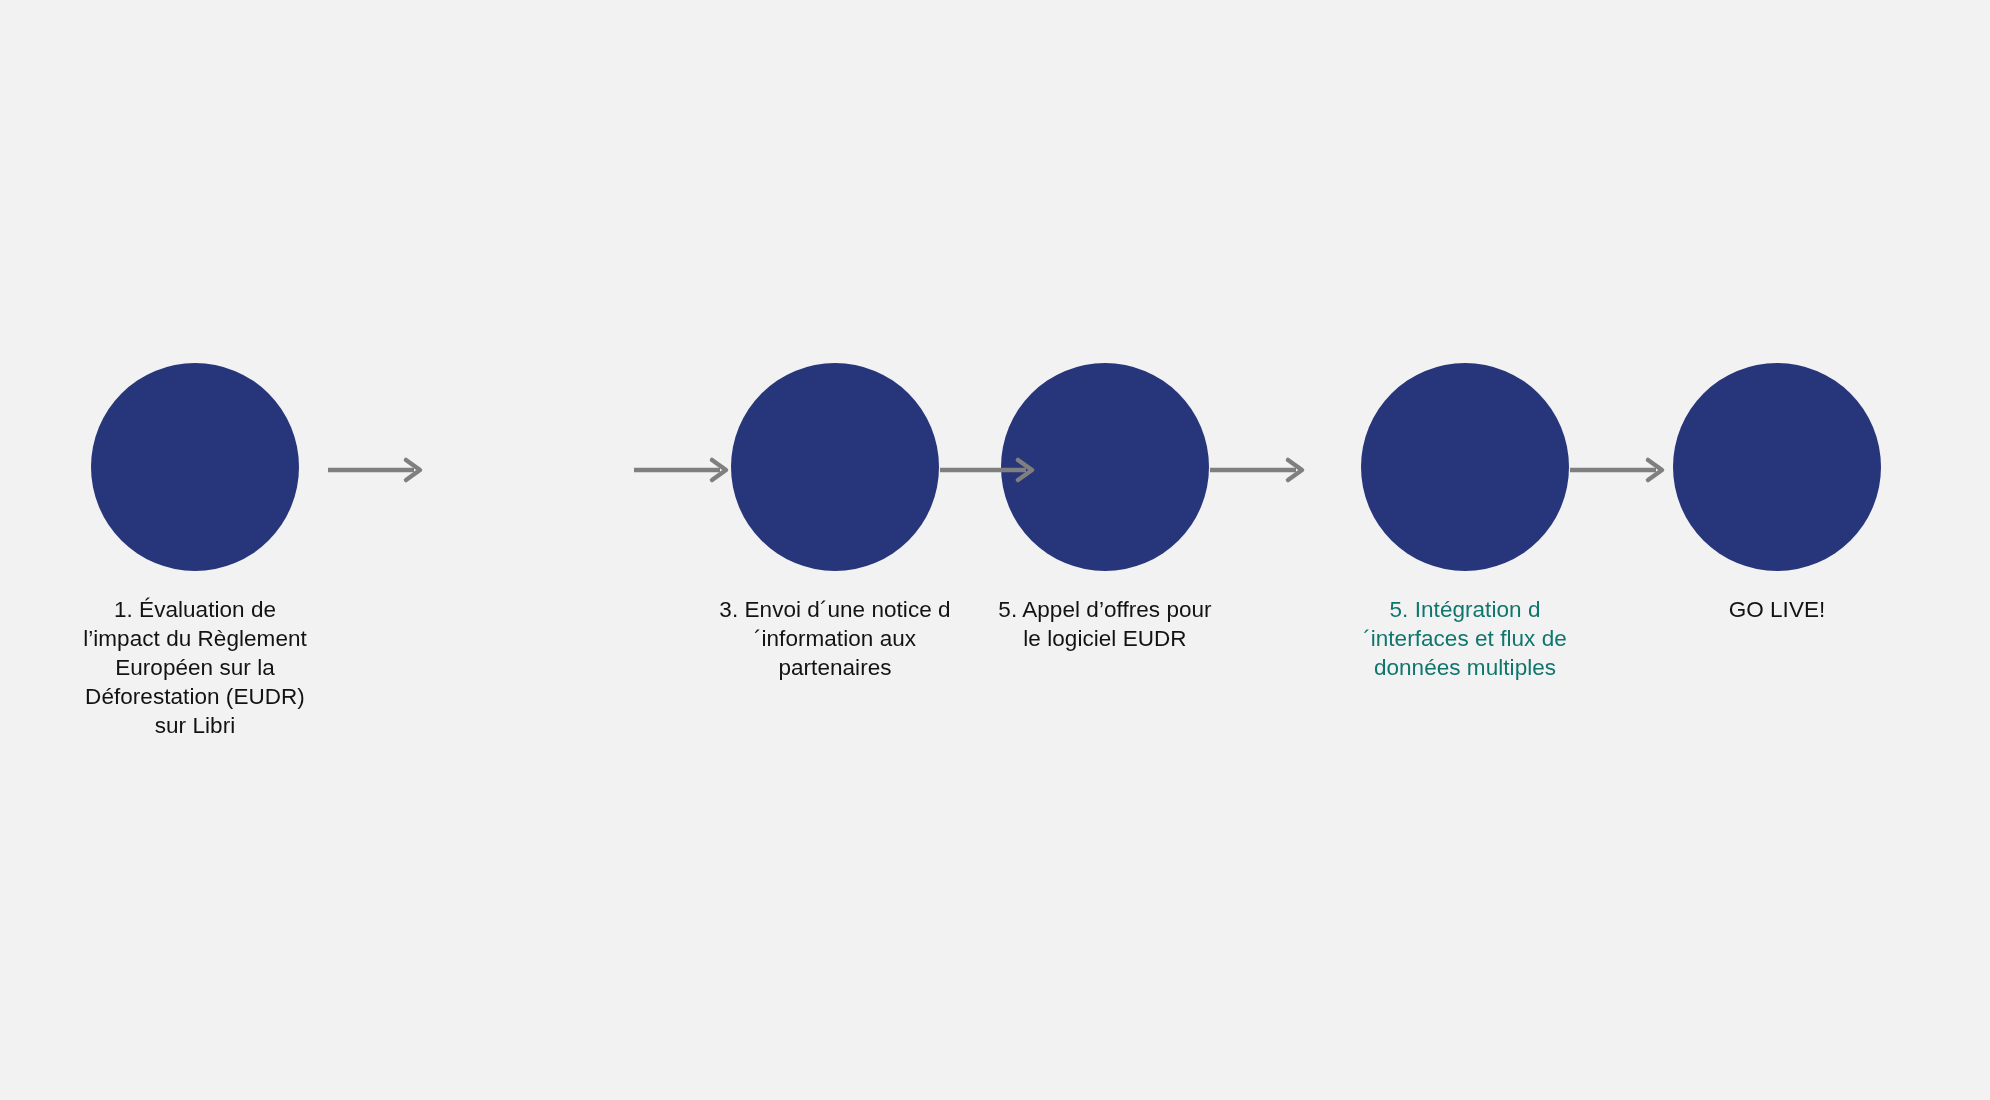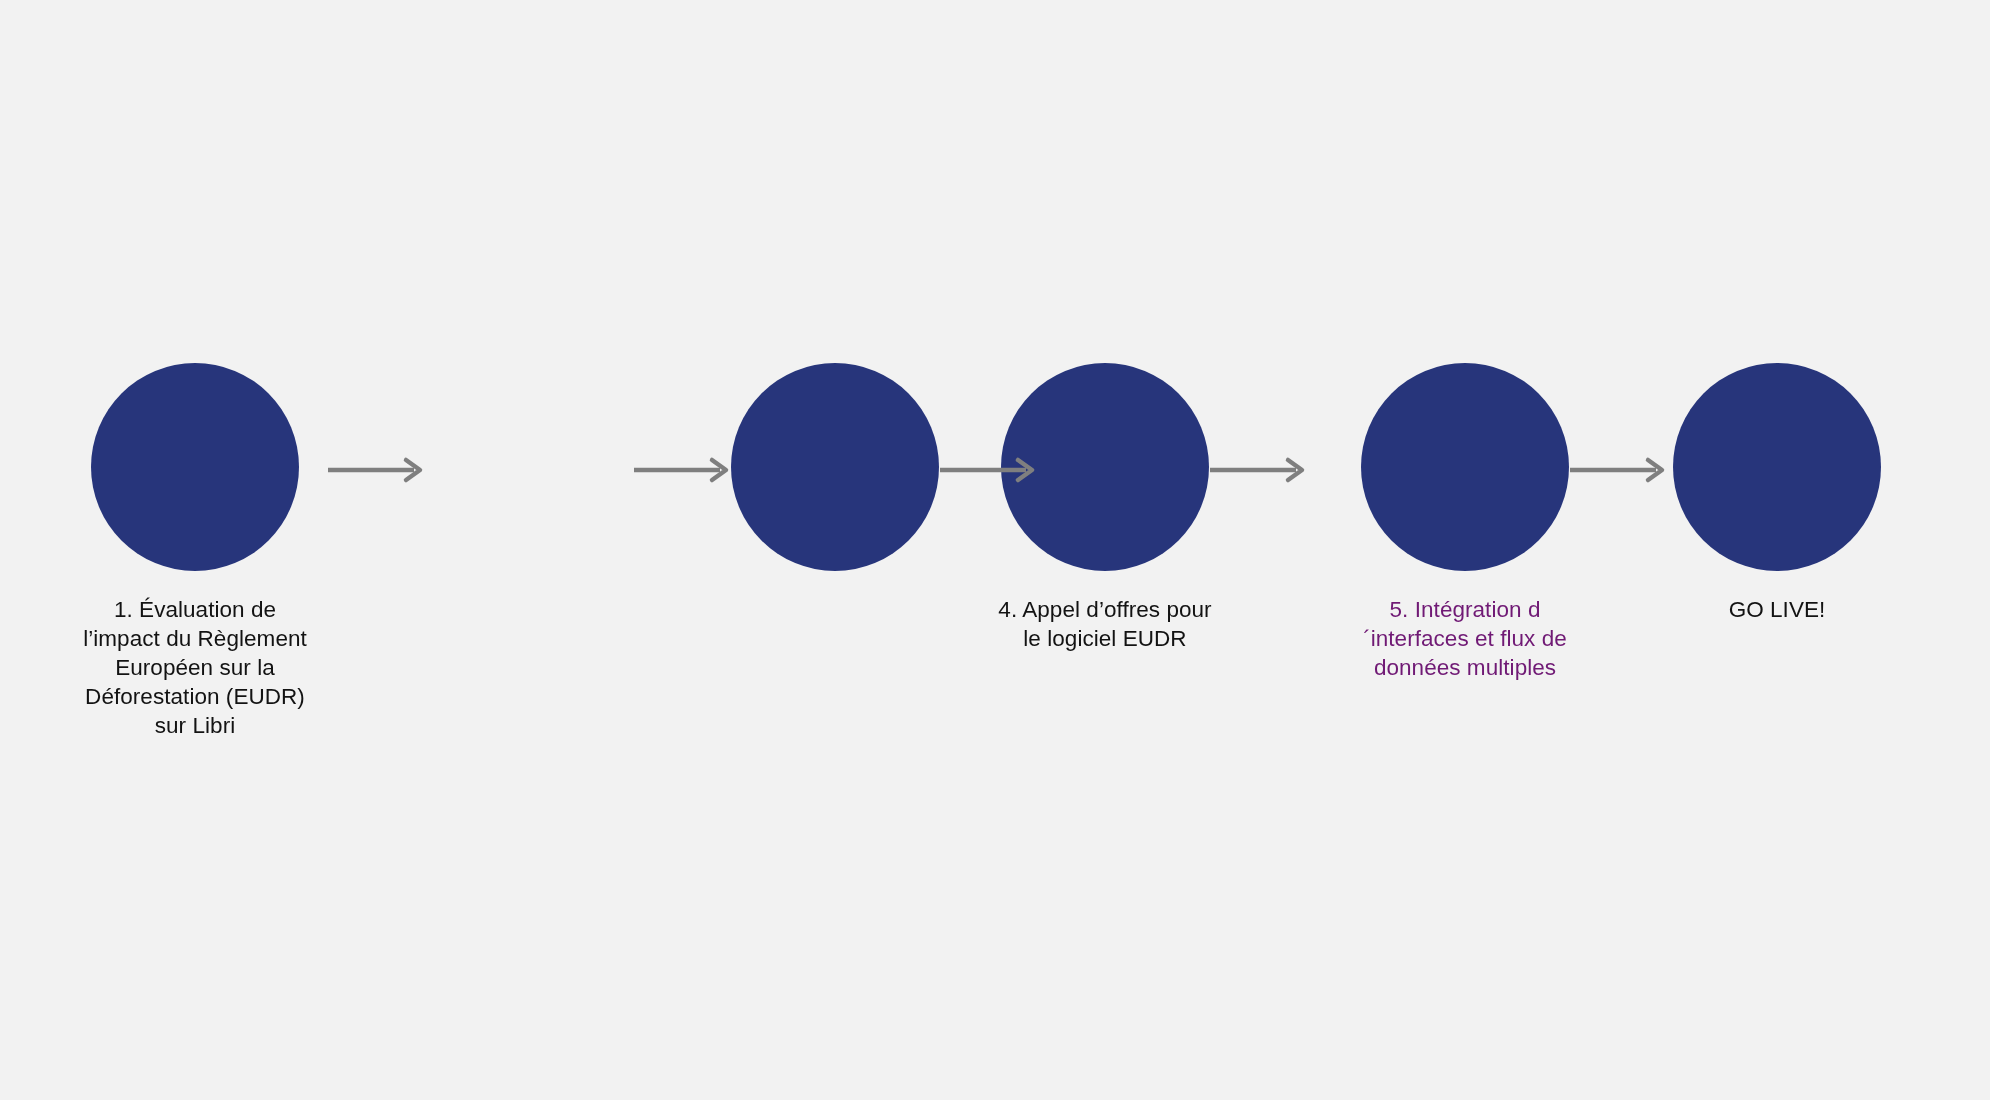--- a/index.html
+++ b/index.html
@@ -80,30 +80,31 @@
   <div class="chain">
 
     <div class="step" id="step-1" style="left: 91px;">
       <div class="node-circle" style="background: rgb(39, 53, 123);"></div>
       <div class="step-label" style="color: rgb(19, 19, 19);">1. Évaluation de l’impact du Règlement Européen sur la Déforestation (EUDR) sur Libri</div>
     </div>
 
 
     <div class="step" id="step-3" style="left: 731px;">
       <div class="node-circle" style="background: rgb(39, 53, 123);"></div>
+      <div class="step-label" style="color: rgb(19, 19, 19);">3. Envoi d´une notice d ´information aux partenaires</div>
     </div>
 
     <div class="step" id="step-4" style="left: 1001px;">
       <div class="node-circle" style="background: rgb(39, 53, 123);"></div>
-      <div class="step-label" style="color: rgb(19, 19, 19);">4. Appel d’offres pour le logiciel EUDR</div>
+      <div class="step-label" style="color: rgb(19, 19, 19);">5. Appel d’offres pour le logiciel EUDR</div>
     </div>
 
     <div class="step" id="step-5" style="left: 1361px;">
       <div class="node-circle" style="background: rgb(39, 53, 123);"></div>
-      <div class="step-label" style="color: #701a75;">5. Intégration d ´interfaces et flux de données multiples</div>
+      <div class="step-label" style="color: #0f766e;">5. Intégration d ´interfaces et flux de données multiples</div>
     </div>
 
     <div class="step" id="step-6" style="left: 1673px;">
       <div class="node-circle" style="background: rgb(39, 53, 123);"></div>
       <div class="step-label bold" style="color: rgb(19, 19, 19);">GO LIVE!</div>
     </div>
 
     <div class="connector" id="connector-1" style="left: 328px; width: 100px;">
       <svg width="104" height="30" viewBox="0 0 104 30" aria-hidden="true">
         <line x1="0" y1="15" x2="86" y2="15" stroke="#7f7f7f" stroke-width="4.5"></line>

